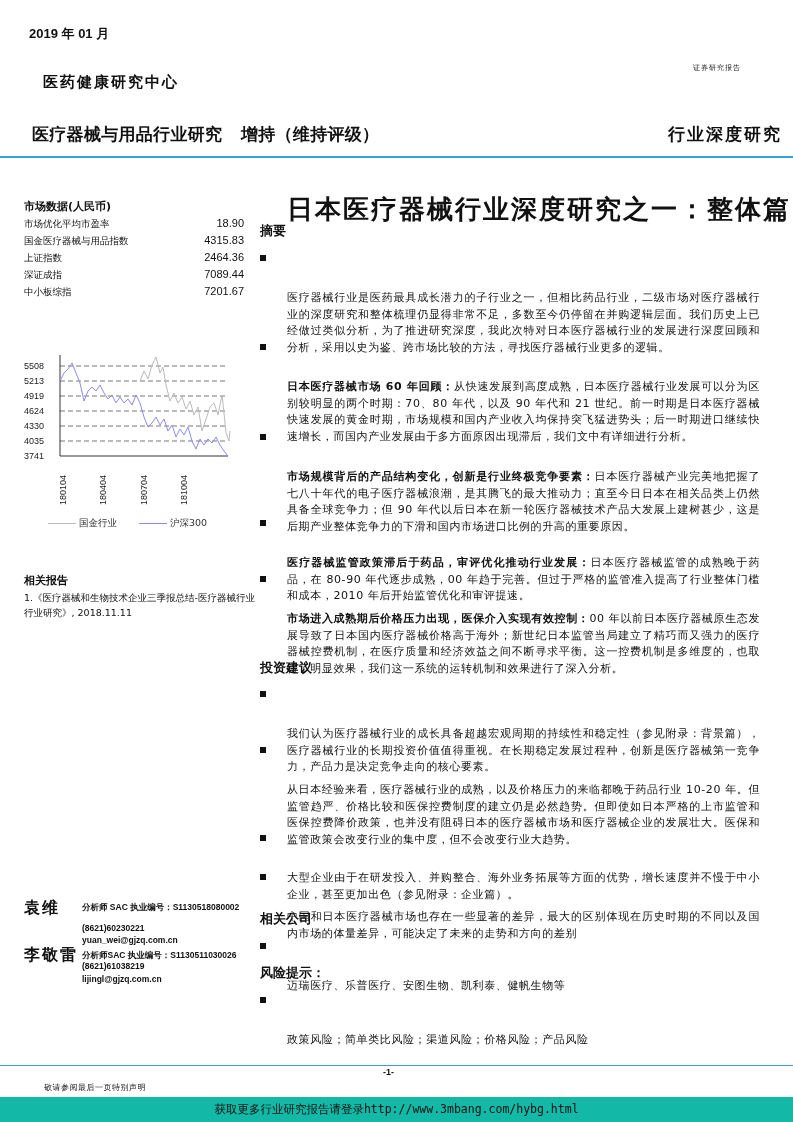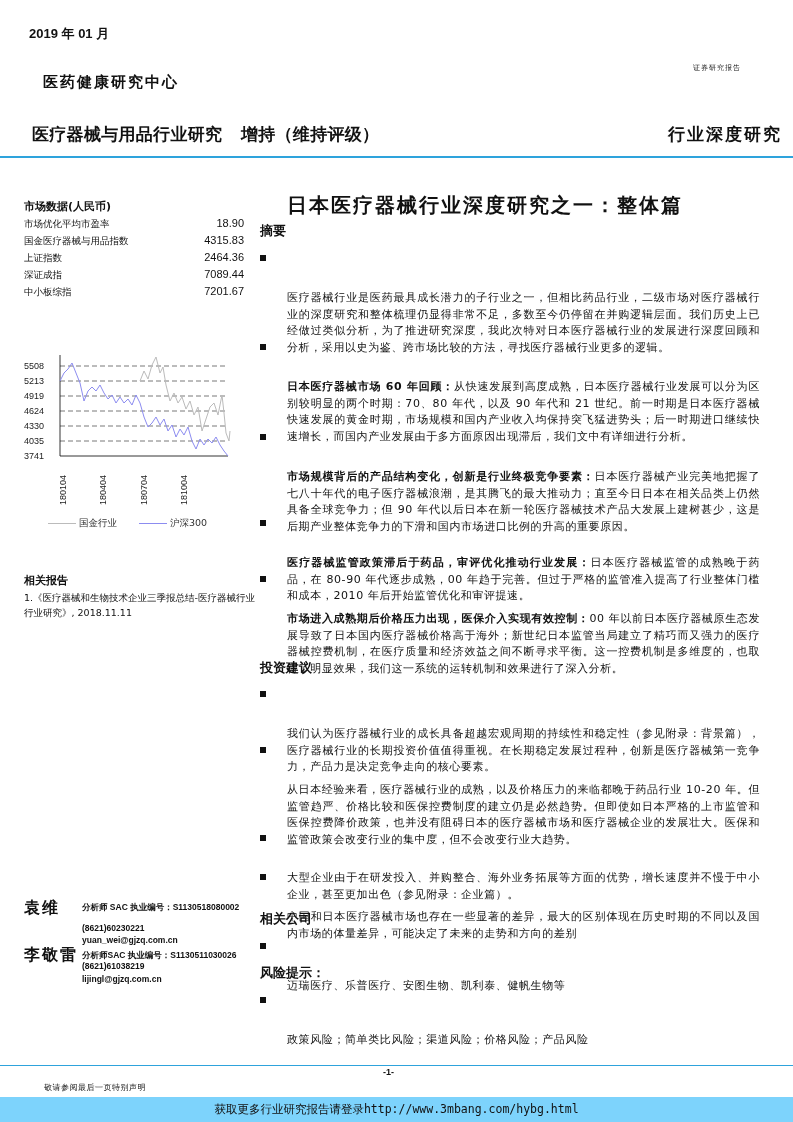--- a/index.html
+++ b/index.html
@@ -25,31 +25,31 @@
   .legend .item { display: flex; align-items: center; gap: 3px; }
   .legend .swatch { width: 28px; height: 1px; }
 
   .rr-title { left: 24px; top: 573px; font-weight: bold; font-size: 11px; }
   .rr-text { left: 24px; top: 590px; width: 240px; font-size: 9.5px; line-height: 15px; }
 
   .analyst-name { font-family: "DejaVu Serif", serif; font-weight: bold; font-size: 16px; letter-spacing: 2px; }
   .analyst-line { font-family: "Liberation Sans", sans-serif; font-size: 8.5px; font-weight: bold; }
 
   
-  .main-title { left: 287px; top: 192px; font-family: "DejaVu Serif", serif; font-weight: bold; font-size: 20px; letter-spacing: 2px; }
+  .main-title { left: 287px; top: 192px; font-family: "DejaVu Serif", serif; font-weight: bold; font-size: 26px; letter-spacing: 2px; }
   .section-h { font-family: "DejaVu Serif", serif; font-weight: bold; font-size: 13px; }
   .bullet { position: absolute; left: 260px; width: 500px; }
   .bullet .sq { position: absolute; left: 0; top: 6px; width: 6px; height: 6px; background: #111; }
   .bullet .txt { margin-left: 27px; font-size: 11px; line-height: 16.5px; text-align: justify; letter-spacing: 0.6px; margin-top: 41px; }
   .bullet .txt b { font-weight: bold; }
 
   .bottom-rule { left: 0; top: 1065px; width: 793px; height: 1px; background: #2ea3dc; }
   .page-num { left: 383px; top: 1067px; font-family: "Liberation Sans", sans-serif; font-size: 9px; font-weight: bold; }
   .disclaimer { left: 44px; top: 1082px; font-size: 8px; letter-spacing: 0.5px; }
-  .footer-banner { left: 0; top: 1097px; width: 793px; height: 25px; background: #7dd3fc; text-align: center; font-family: "DejaVu Sans Mono", monospace; font-size: 11.5px; line-height: 25px; }
+  .footer-banner { left: 0; top: 1097px; width: 793px; height: 25px; background: #14b8a6; text-align: center; font-family: "DejaVu Sans Mono", monospace; font-size: 11.5px; line-height: 25px; }
 </style>
 </head>
 <body>
 
 <div class="abs date">2019 年 01 月</div>
 <div class="abs center-name">医药健康研究中心</div>
 <div class="abs report-type-small">证券研究报告</div>
 <div class="abs industry-title" style="white-space:pre;">医疗器械与用品行业研究   增持（维持评级）</div>
 <div class="abs deep-label">行业深度研究</div>
 <div class="abs top-rule"></div>

